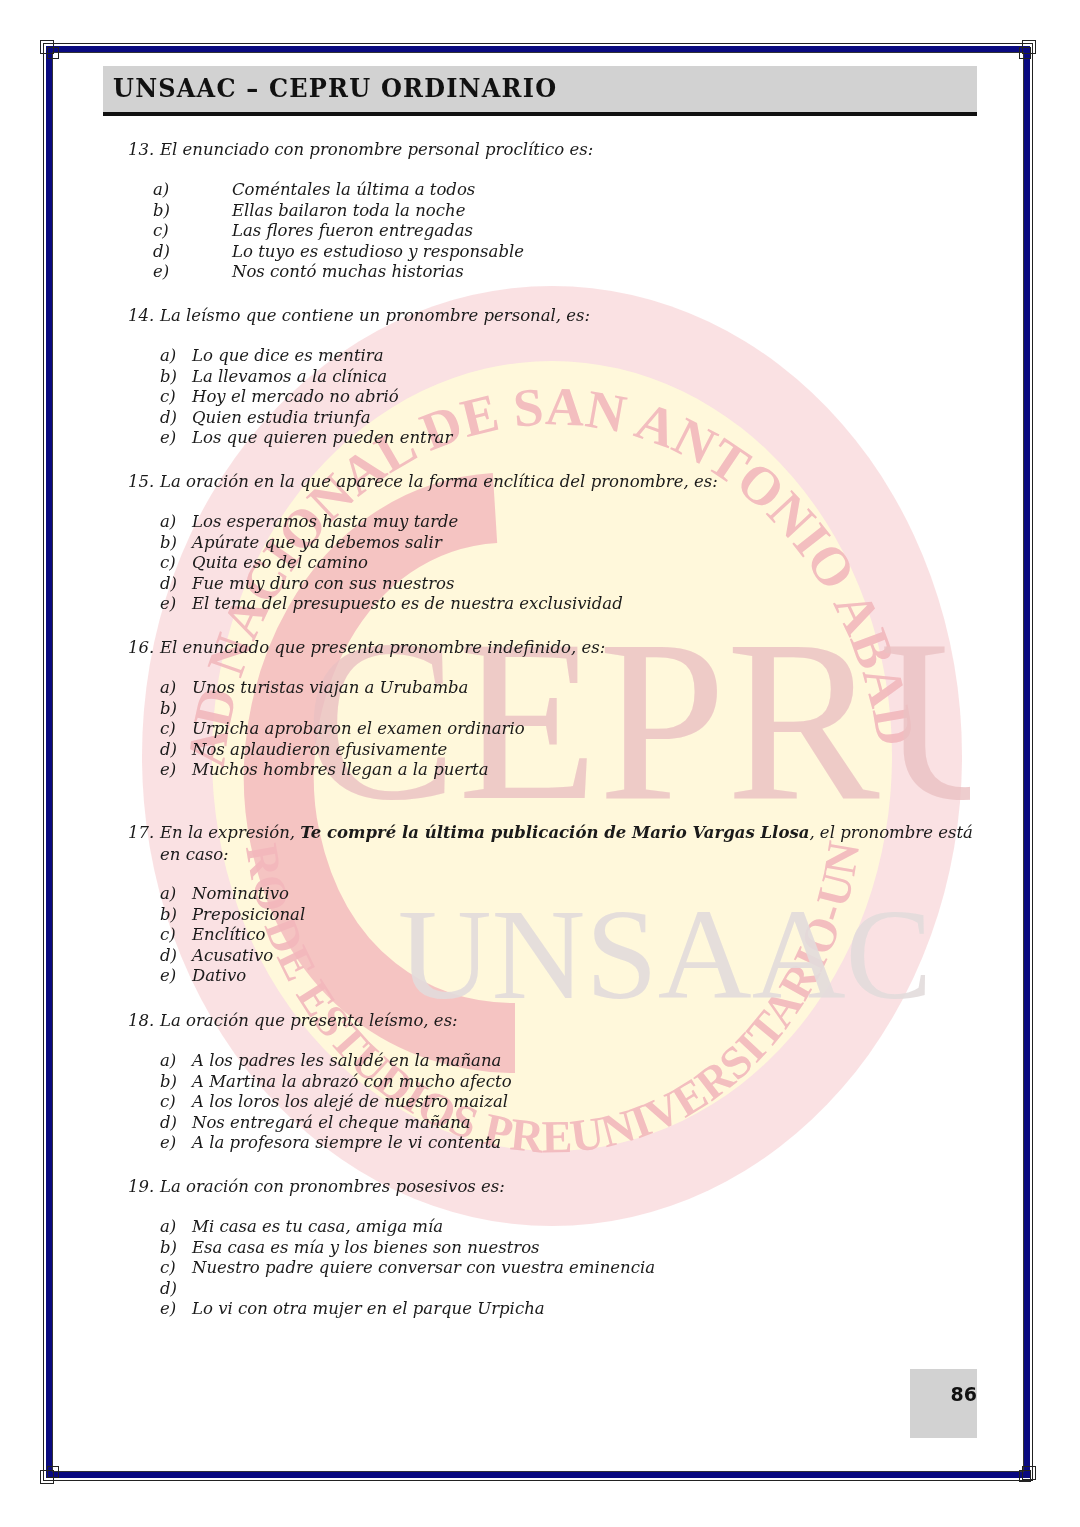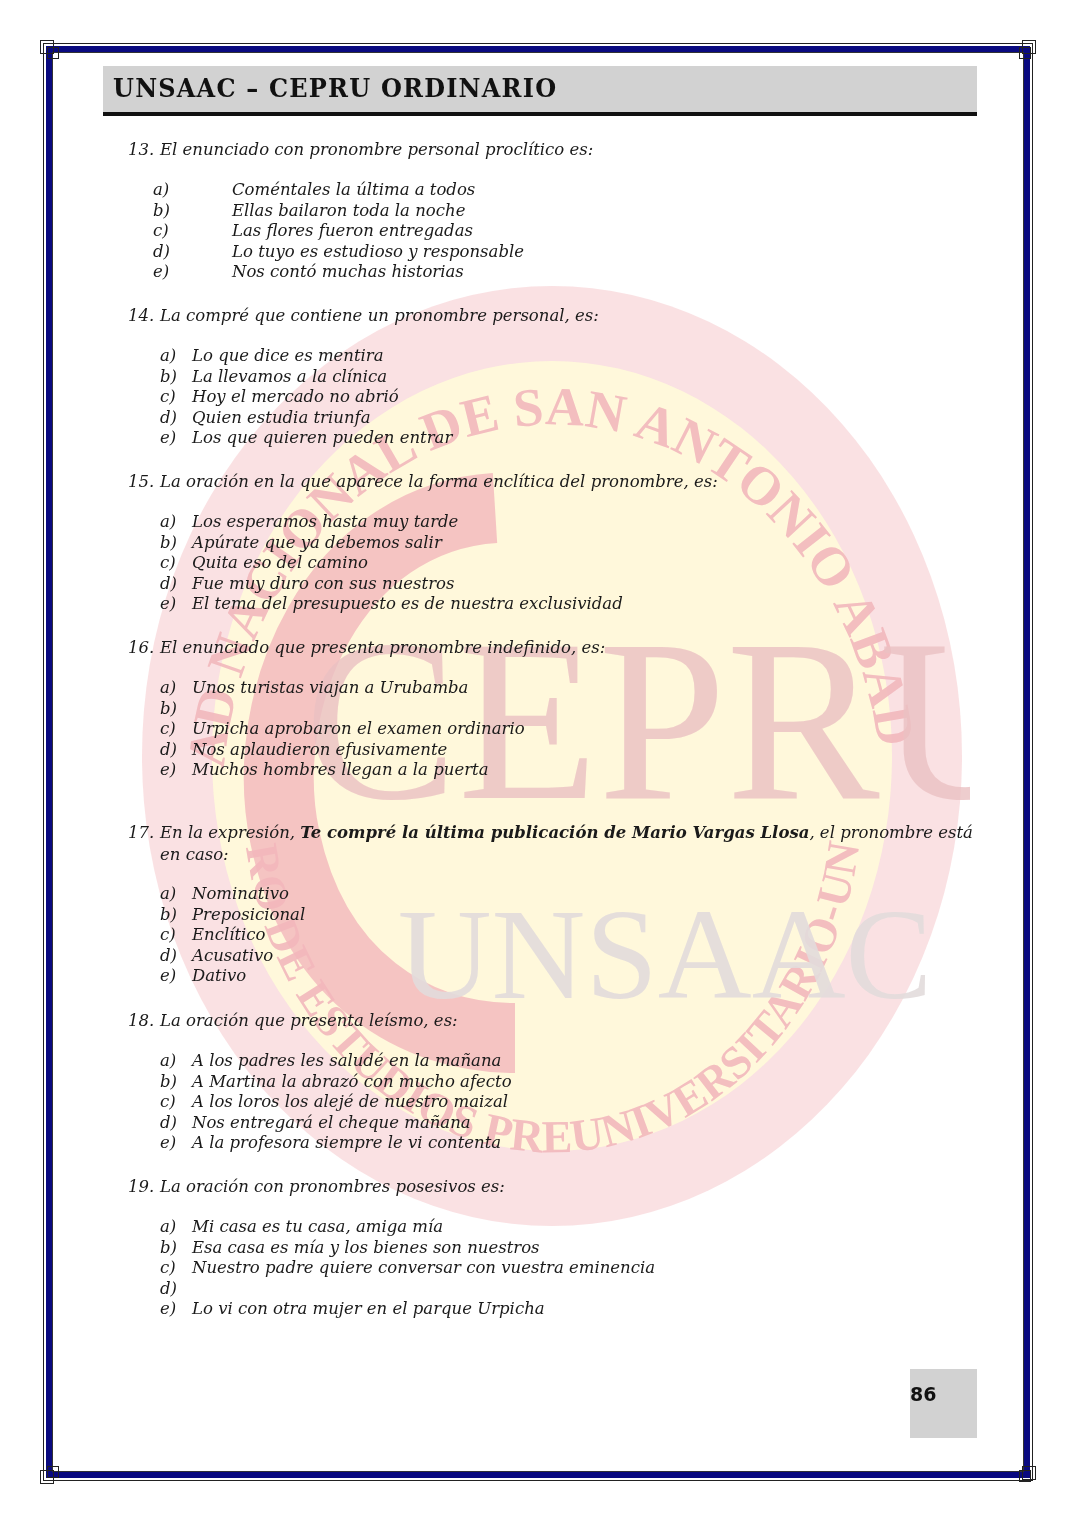--- a/index.html
+++ b/index.html
@@ -63,21 +63,21 @@
   .opt-text { position: absolute; left: 64px; }
   .q13 .opt-letter { left: 25px; }
   .q13 .opt-text { left: 58px; margin-left: 46px; }
 
   
   .page-box {
     position: absolute; left: 910px; top: 1369px; width: 67px; height: 69px;
     background: #d2d2d2;
   }
   .page-num {
-    position: absolute; left: 0; top: 14px; width: 67px; text-align: left;
+    position: absolute; left: 0; top: 14px; width: 67px; text-align: right;
     font-family: "DejaVu Sans", "Liberation Sans", sans-serif; font-weight: bold;
     font-size: 19px; color: #111;
   }
 </style>
 </head>
 <body>
 
 <div class="frame-outer"></div>
 <div class="frame-main"></div>
 <div class="frame-inner"></div>
@@ -132,21 +132,21 @@
         <span class="opt-text">Lo tuyo es estudioso y responsable</span>
       </li>
     <li class="option">
         <span class="opt-letter">e)</span>
         <span class="opt-text">Nos contó muchas historias</span>
       </li>
   </ul>
 </div>
 
 <div class="question" style="top:305px;">
-  <div class="q-stem"><span class="q-num">14.</span><span>La compré que contiene un pronombre personal, es:</span></div>
+  <div class="q-stem"><span class="q-num">14.</span><span>La leísmo que contiene un pronombre personal, es:</span></div>
   <ul class="options" style="margin-top:19px;">
     <li class="option">
         <span class="opt-letter">a)</span>
         <span class="opt-text">Lo que dice es mentira</span>
       </li>
     <li class="option">
         <span class="opt-letter">b)</span>
         <span class="opt-text">La llevamos a la clínica</span>
       </li>
     <li class="option">

